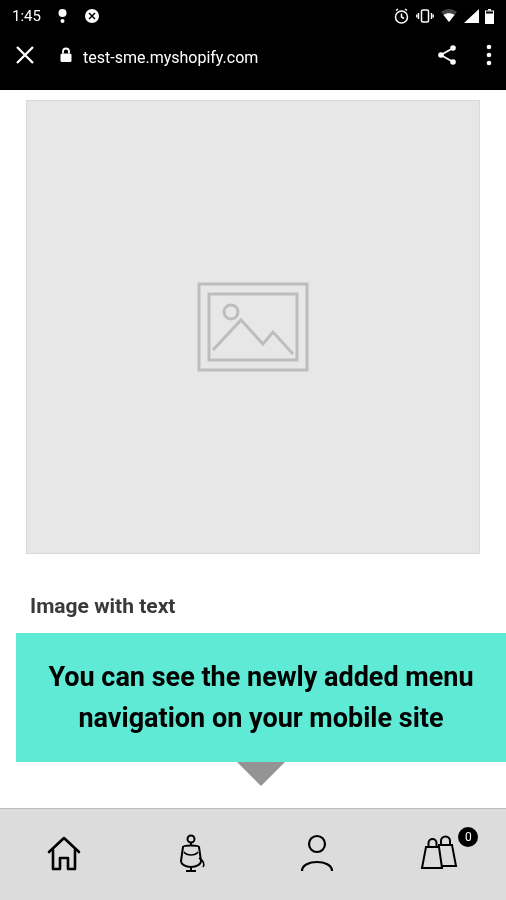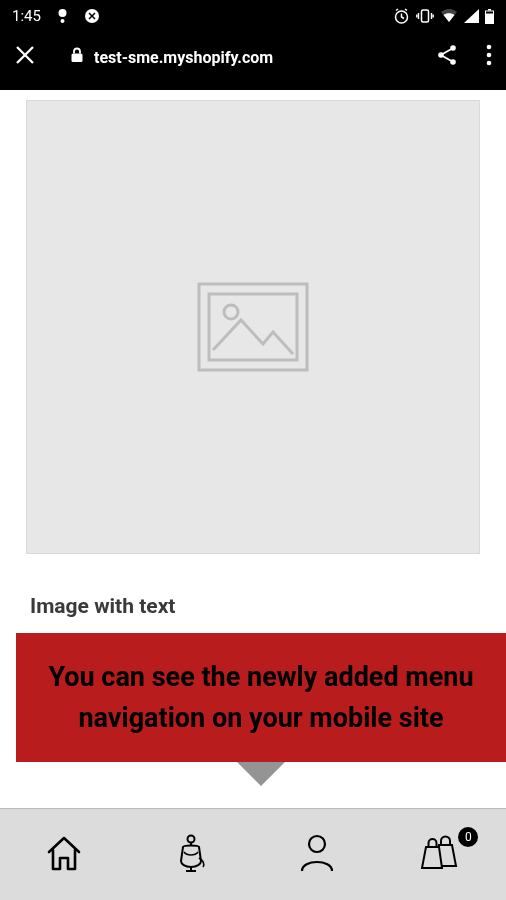--- a/index.html
+++ b/index.html
@@ -5,31 +5,31 @@
   * { margin: 0; padding: 0; box-sizing: border-box; }
   html, body { width: 506px; height: 900px; overflow: hidden; font-family: -apple-system, Roboto, sans-serif; background: #fff; }
 
   
   .status-bar { height: 32px; background: #000; color: #fff; display: flex; justify-content: space-between; align-items: center; padding: 0 12px; font-size: 15px; }
   .status-left { display: flex; align-items: center; gap: 16px; }
   .status-right { display: flex; align-items: center; gap: 6px; }
   .stat-ico { display: inline-flex; }
 
   
-  .browser-bar { height: 58px; background: #000; display: flex; align-items: center; padding: 0 14px 8px 14px; gap: 34px; font-weight: bold; }
+  .browser-bar { height: 58px; background: #000; display: flex; align-items: center; padding: 0 14px 8px 14px; gap: 23px; }
   .browser-bar .url-group { flex: 1; display: flex; align-items: center; gap: 10px; color: #fff; font-size: 16px; }
   .browser-right { display: flex; align-items: center; gap: 28px; }
 
   
   .page { background: #fff; height: 718px; position: relative; }
   .img-frame { margin: 10px 26px 0 26px; border: 1px solid #d9d9d9; background: #e7e7e7; height: 454px; display: flex; align-items: center; justify-content: center; }
   .heading { margin: 40px 8px 0 30px; font-size: 21px; font-weight: 700; color: #3a3a3a; }
 
   
-  .tooltip { position: absolute; top: 633px; left: 16px; right: 0; background: #b91c1c; padding: 24px 6px; text-align: center; }
+  .tooltip { position: absolute; top: 633px; left: 16px; right: 0; background: #5eead4; padding: 24px 6px; text-align: center; }
   .tooltip-text { font-size: 27px; font-weight: 700; color: #000; line-height: 1.5; }
   .tooltip::after {
     content: ""; position: absolute; bottom: -24px; left: 50%; transform: translateX(-50%);
     width: 0; height: 0; border-left: 24px solid transparent; border-right: 24px solid transparent; border-top: 24px solid #949494;
   }
 
   
   .bottom-nav { position: absolute; top: 808px; left: 0; right: 0; height: 92px; background: #dcdcdc; border-top: 1px solid #bbb; display: flex; justify-content: space-around; align-items: center; }
   .nav-item { position: relative; }
   .badge { position: absolute; top: -6px; right: -14px; background: #000; color: #fff; border-radius: 50%; width: 20px; height: 20px; font-size: 12px; display: flex; align-items: center; justify-content: center; }

